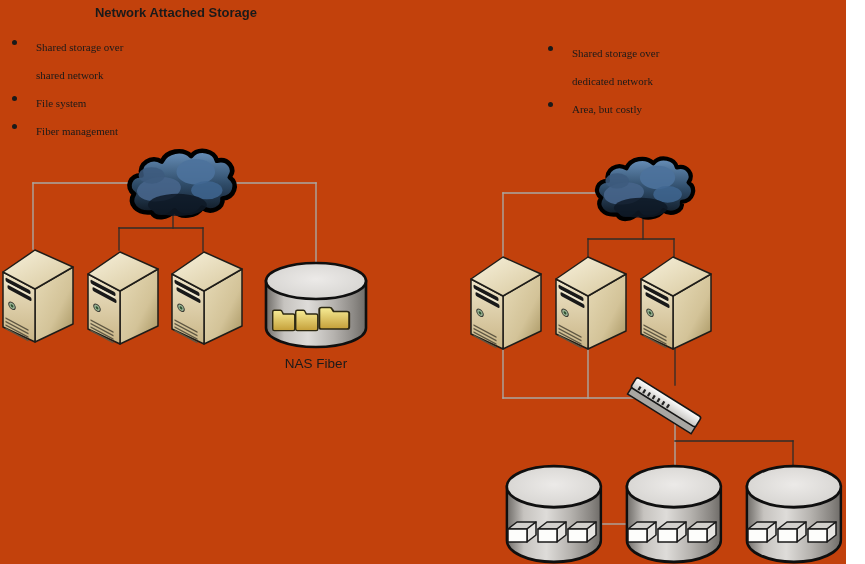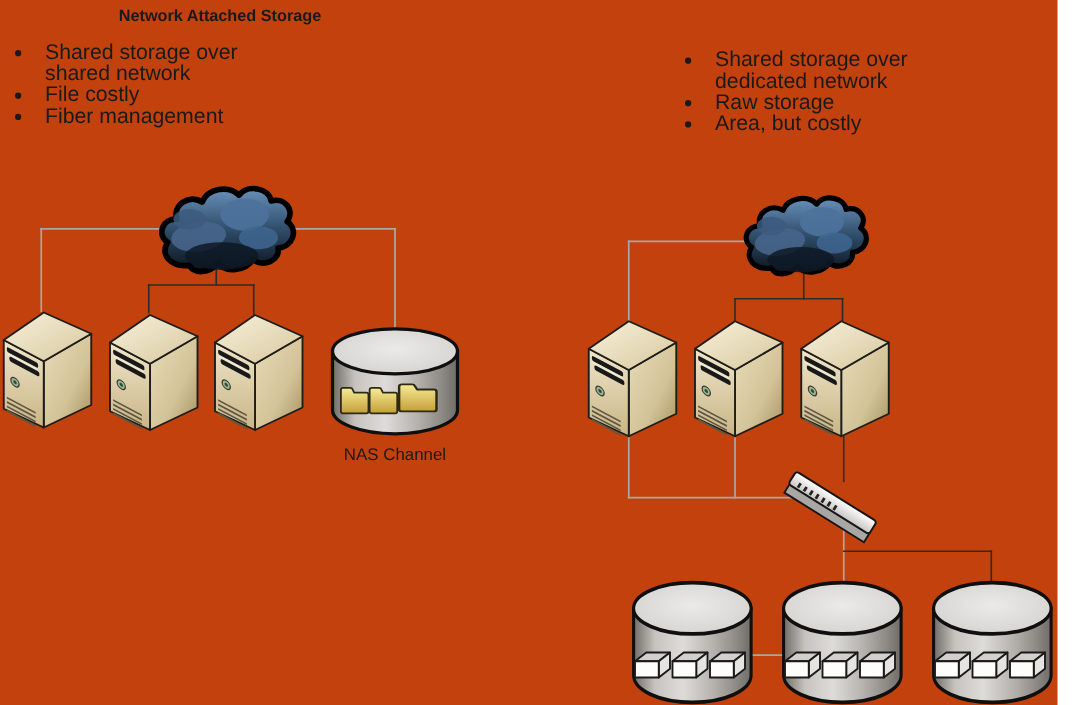--- a/index.html
+++ b/index.html
@@ -5,21 +5,21 @@
   html,body{margin:0;padding:0;background:#ffffff;}
   #canvas{
     position:relative;width:846px;height:564px;overflow:hidden;
     background:#c2410c;
     font-family:"Liberation Sans","DejaVu Sans",sans-serif;
     color:#1a1a1a;
   }
   #diagram-svg{position:absolute;left:0;top:0;}
   .overlay{position:absolute;margin:0;}
   .title{font-size:13px;font-weight:bold;text-align:center;line-height:15px;}
-  .bullets{list-style:none;padding:0;margin:0;font-size:17px;line-height:17px;}
+  .bullets{list-style:none;padding:0;margin:0;font-size:11px;line-height:28px;font-family:Liberation Serif, serif;}
   .bullets li{position:relative;padding-left:28px;}
   .bullets li::before{
     content:"";position:absolute;left:4px;top:7px;width:5px;height:5px;
     border-radius:50%;background:#1a1a1a;
   }
   .preline{white-space:pre-line;}
   .shape-label{font-size:13.5px;text-align:center;line-height:16px;}
 </style>
 </head>
 <body>
@@ -193,28 +193,27 @@
     </g>
 
     <use href="#cloud" transform="translate(592,154) scale(0.84)"></use>
   </svg>
 
   <div class="overlay title" style="left:40px;top:5px;width:272px;">Network Attached Storage</div>
 
   <ul class="overlay bullets" style="left:8px;top:33px;width:185px;">
     <li class="preline">Shared storage over
 shared network</li>
-    <li>File costly</li>
+    <li>File system</li>
     <li>Fiber management</li>
   </ul>
 
 
   <ul class="overlay bullets" style="left:544px;top:39px;width:195px;">
     <li class="preline">Shared storage over
 dedicated network</li>
-    <li>Raw storage</li>
     <li>Area, but costly</li>
   </ul>
 
-  <div class="overlay shape-label" style="left:258px;top:356px;width:116px;">NAS Channel</div>
+  <div class="overlay shape-label" style="left:258px;top:356px;width:116px;">NAS Fiber</div>
 
 
 </div>
 
 </body></html>

